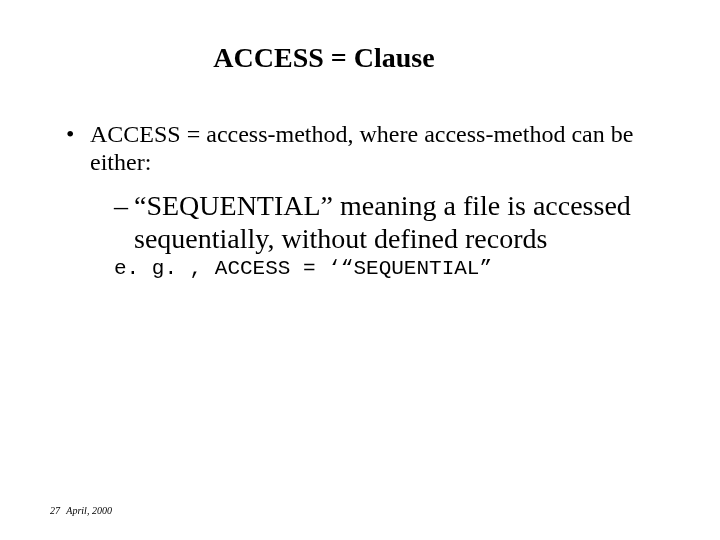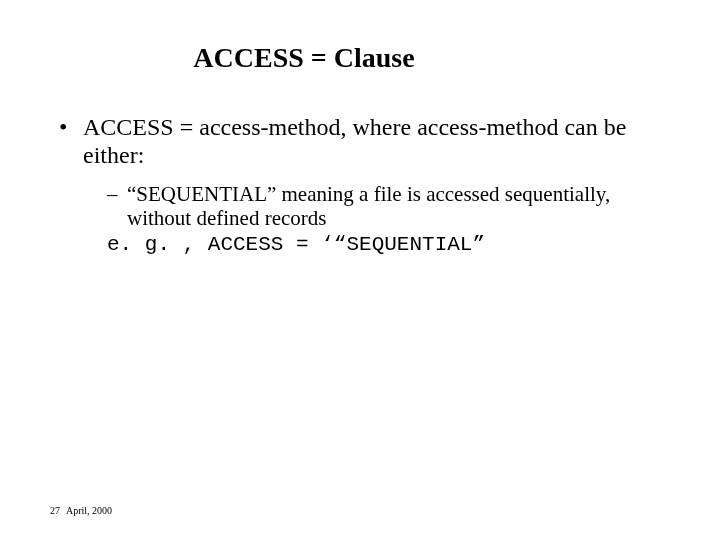--- a/index.html
+++ b/index.html
@@ -18,51 +18,52 @@
     box-sizing: border-box;
   }
   .title {
     position: absolute;
     top: 42px;
     left: 0;
     width: 608px;
     text-align: center;
     font-size: 28px;
     font-weight: bold;
+    padding-left: 20px;
   }
   .body {
     position: absolute;
     top: 108px;
     left: 50px;
     width: 620px;
     font-size: 24px;
     line-height: 1.18;
   }
   ul.level1 {
     list-style: none;
-    margin: 5px;
+    margin: 12px;
     padding: 0;
   }
   ul.level1 > li {
     position: relative;
     padding-left: 28px;
     margin: 0;
   }
   ul.level1 > li::before {
     content: "•";
     position: absolute;
     left: 4px;
     top: 0;
     font-size: 24px;
   }
   ul.level2 {
     list-style: none;
     margin: 12px 0 0 0;
     padding: 0 0 0 24px;
-    font-size: 21px;
+    font-size: 28px;
   }
   ul.level2 > li {
     position: relative;
     padding-left: 20px;
     margin: 0 0 2px 0;
   }
   ul.level2 > li::before {
     content: "–";
     position: absolute;
     left: 0;
@@ -72,20 +73,21 @@
     margin: 2px 0 0 24px;
     padding-left: 0;
     font-size: 21px;
     font-family: Liberation Mono, monospace;
   }
   .footer {
     position: absolute;
     left: 50px;
     bottom: 24px;
     font-size: 10px;
+    font-style: italic;
   }
   .footer .page {
     margin-right: 4px;
   }
 </style>
 </head>
 <body>
 
 <div class="slide">
 

